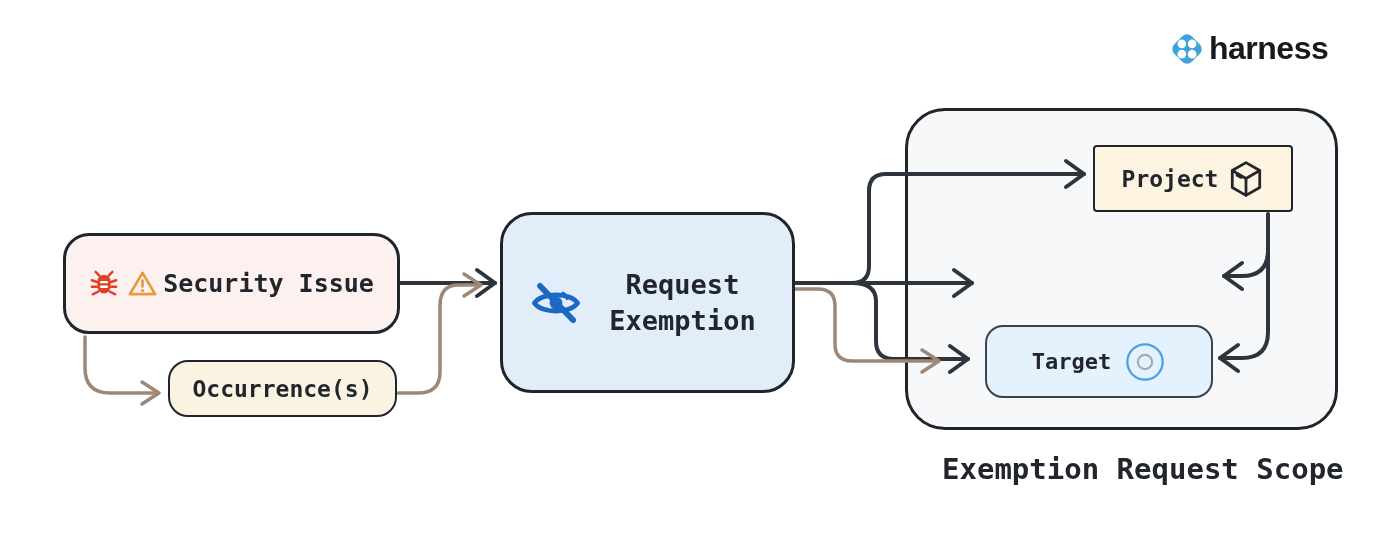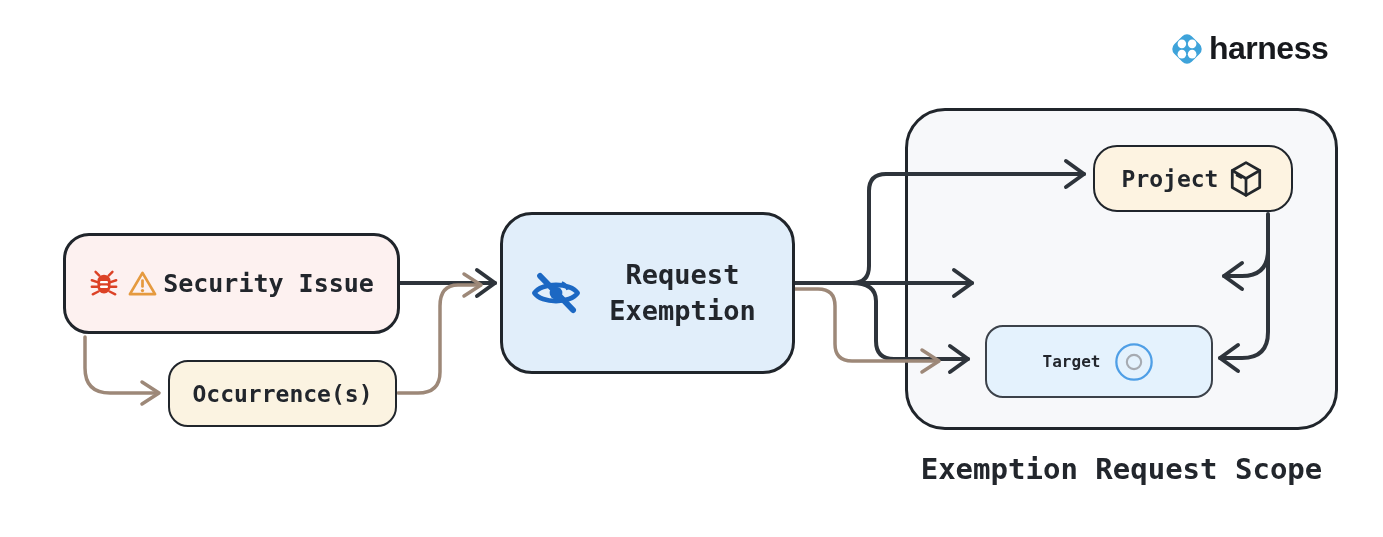--- a/index.html
+++ b/index.html
@@ -14,52 +14,52 @@
   }
   .lbl{white-space:pre-wrap;text-align:center;}
   
   #security-issue{
     left:63px;top:233px;width:337px;height:101px;
     background:var(--fill-security);border:3.5px solid var(--ink);border-radius:26px;
     flex-direction:row;gap:5px;font-size:25px;
   }
   #security-issue .icons{display:flex;gap:8px;align-items:center;}
   #occurrences{
-    left:168px;top:360px;width:229px;height:67px;
+    left:168px;top:360px;width:229px;height:57px;
     background:var(--fill-occurrence);border:2.5px solid var(--ink);border-radius:20px;
     font-size:23px;
   }
   #request-exemption{
-    left:500px;top:212px;width:295px;height:162px;
+    left:500px;top:212px;width:295px;height:181px;
     background:var(--fill-exemption);border:3.5px solid var(--ink);border-radius:32px;
     gap:14px;font-size:27px;line-height:1.32;
   }
   #request-exemption .lbl{width:170px;}
   #scope-container{
     position:absolute;left:905px;top:108px;width:433px;height:322px;
     background:var(--fill-scope);border:3px solid var(--ink);border-radius:40px;
     box-sizing:border-box;z-index:1;
   }
   #project{
     left:1093px;top:145px;width:200px;height:67px;
-    background:var(--fill-project);border:2.5px solid var(--ink);border-radius:24px;
+    background:var(--fill-project);border:2.5px solid var(--ink);border-radius:4px;
     gap:10px;font-size:23px;
   }
   #pipeline{
     left:983px;top:237px;width:232px;height:71px;
     background:var(--fill-pipeline);border:2px solid var(--pipeline-border);border-radius:18px;
     gap:11px;font-size:23px;
   }
   #target{
     left:985px;top:325px;width:228px;height:73px;
     background:var(--fill-target);border:2px solid var(--target-border);border-radius:18px;
-    gap:13px;font-size:16px;
+    gap:13px;font-size:22px;
   }
   #scope-caption{
-    position:absolute;left:905px;top:452px;width:433px;text-align:center;
+    position:absolute;left:942px;top:452px;width:433px;
     font-size:29px;font-weight:bold;color:var(--text);z-index:10;
   }
   #harness-logo{
     position:absolute;left:1168px;top:30px;display:flex;align-items:flex-start;gap:3px;z-index:10;
   }
   #harness-logo .wordmark{
     font-family:"Liberation Sans","DejaVu Sans",sans-serif;
     font-weight:bold;font-size:32px;color:#17191d;letter-spacing:-0.5px;
   }
   

